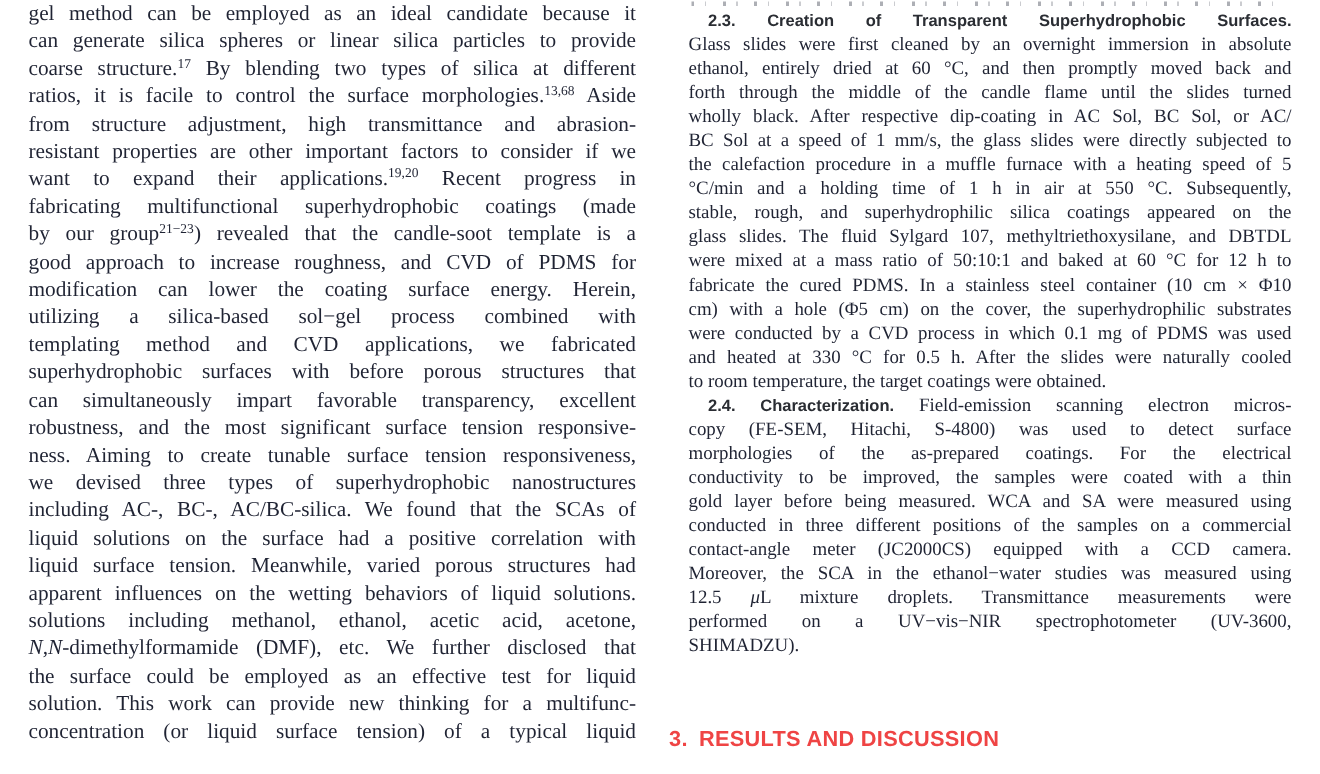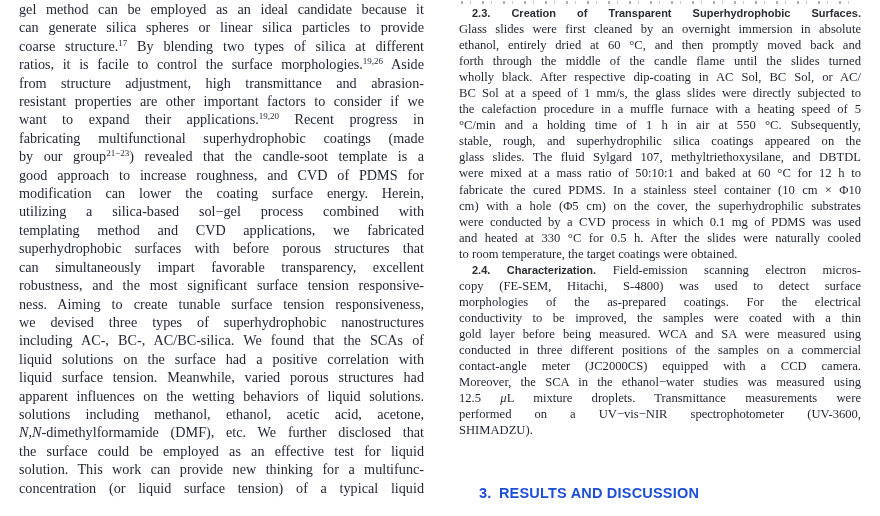--- a/index.html
+++ b/index.html
@@ -50,41 +50,41 @@
     height: 3px;
     margin: 1px 4px 1px 2px;
     background: repeating-linear-gradient(90deg,
       rgba(42,47,62,0.55) 0 2px, transparent 2px 9px,
       rgba(42,47,62,0.35) 9px 10px, transparent 10px 21px);
     opacity: 0.7;
   }
 
   .section-heading {
     position: absolute;
-    left: 479px;
+    left: 446px;
     top: 485px;
     width: 402px;
     font-family: "Liberation Sans", sans-serif;
     font-weight: bold;
     font-size: 14.5px;
     letter-spacing: 0.2px;
-    color: #1d4ed8;
+    color: #ef4444;
     white-space: nowrap;
   }
 </style>
 </head>
 <body>
 
 <div class="page">
 
   <div class="col col-left">
       <div class="line"><span>gel method can be employed as an ideal candidate because it</span></div>
       <div class="line"><span>can generate silica spheres or linear silica particles to provide</span></div>
       <div class="line"><span>coarse structure.</span><sup>17</sup><span> By blending two types of silica at different</span></div>
-      <div class="line"><span>ratios, it is facile to control the surface morphologies.</span><sup>19,26</sup><span> Aside</span></div>
+      <div class="line"><span>ratios, it is facile to control the surface morphologies.</span><sup>13,68</sup><span> Aside</span></div>
       <div class="line"><span>from structure adjustment, high transmittance and abrasion-</span></div>
       <div class="line"><span>resistant properties are other important factors to consider if we</span></div>
       <div class="line"><span>want to expand their applications.</span><sup>19,20</sup><span> Recent progress in</span></div>
       <div class="line"><span>fabricating multifunctional superhydrophobic coatings (made</span></div>
       <div class="line"><span>by our group</span><sup>21−23</sup><span>) revealed that the candle-soot template is a</span></div>
       <div class="line"><span>good approach to increase roughness, and CVD of PDMS for</span></div>
       <div class="line"><span>modification can lower the coating surface energy. Herein,</span></div>
       <div class="line"><span>utilizing a silica-based sol−gel process combined with</span></div>
       <div class="line"><span>templating method and CVD applications, we fabricated</span></div>
       <div class="line"><span>superhydrophobic surfaces with before porous structures that</span></div>

